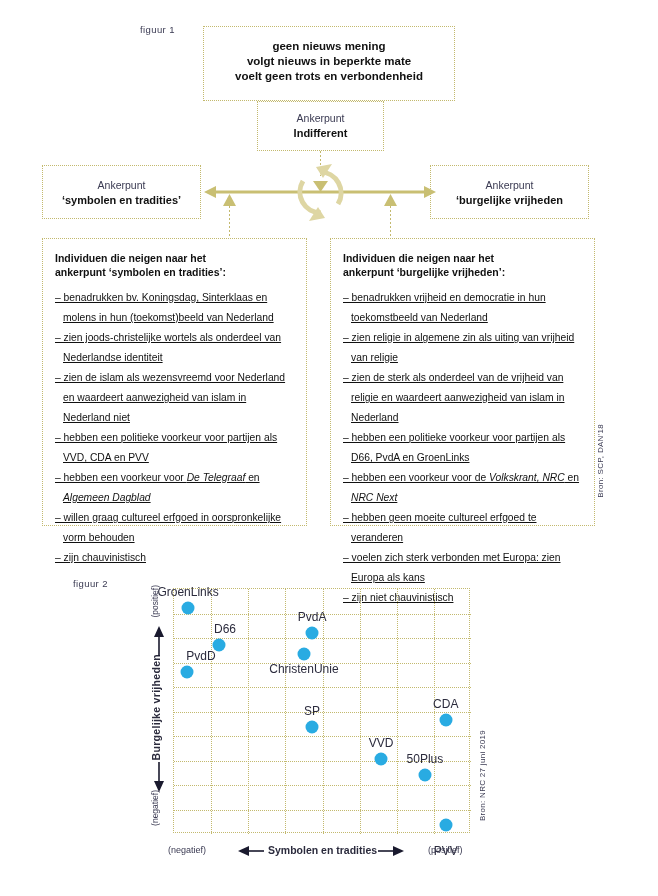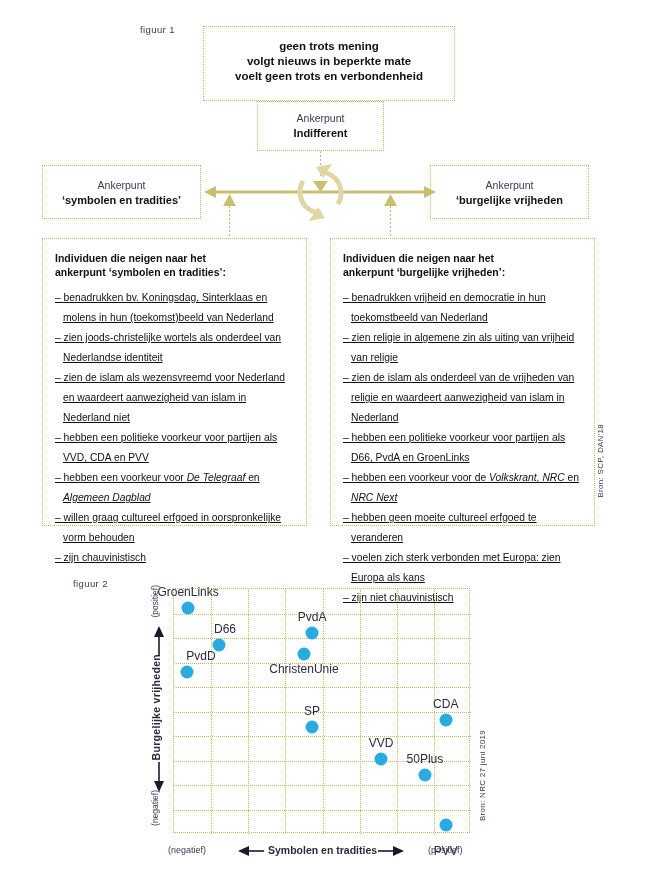--- a/index.html
+++ b/index.html
@@ -134,21 +134,21 @@
     white-space:nowrap;
   }
 </style>
 </head>
 <body>
 
 <div class="fig-label" style="left:140px;top:24px;">figuur 1</div>
 
 <div class="dbox" style="left:203px;top:26px;width:252px;height:75px;">
   <div style="padding:12px 6px 0 6px;">
-    <div class="center-title">geen trots mening</div>
+    <div class="center-title">geen nieuws mening</div>
     <div class="center-title">volgt nieuws in beperkte mate</div>
     <div class="center-title">voelt geen trots en verbondenheid</div>
   </div>
 </div>
 
 <div class="dbox" style="left:257px;top:101px;width:127px;height:50px;">
   <div style="padding:9px 4px 0 4px;">
     <div class="anchor-label">Ankerpunt</div>
     <div class="anchor-name">Indifferent</div>
   </div>
@@ -210,21 +210,21 @@
 
 <div class="dbox" style="left:330px;top:238px;width:265px;height:288px;">
   <div style="padding:12px 10px 0 12px;">
     <div class="list-head">
       <span>Individuen die neigen naar het</span><br>
       <span>ankerpunt ‘burgelijke vrijheden’:</span>
     </div>
     <ul class="bullets">
         <li>– benadrukken vrijheid en democratie in hun toekomstbeeld van Nederland</li>
         <li>– zien religie in algemene zin als uiting van vrijheid van religie</li>
-        <li>– zien de islam als onderdeel van de vrijheden van religie en waardeert aanwezigheid van islam in Nederland</li>
+        <li>– zien de sterk als onderdeel van de vrijheid van religie en waardeert aanwezigheid van islam in Nederland</li>
         <li>– hebben een politieke voorkeur voor partijen als D66, PvdA en GroenLinks</li>
         <li>– hebben een voorkeur voor de <i>Volkskrant, NRC</i> en <i>NRC Next</i></li>
         <li>– hebben geen moeite cultureel erfgoed te veranderen</li>
         <li>– voelen zich sterk verbonden met Europa: zien Europa als kans</li>
         <li>– zijn niet chauvinistisch</li>
       </ul>
   </div>
 </div>
 
 <div class="bron" style="left:596px;top:424px;">Bron: SCP, DAN'18</div>

